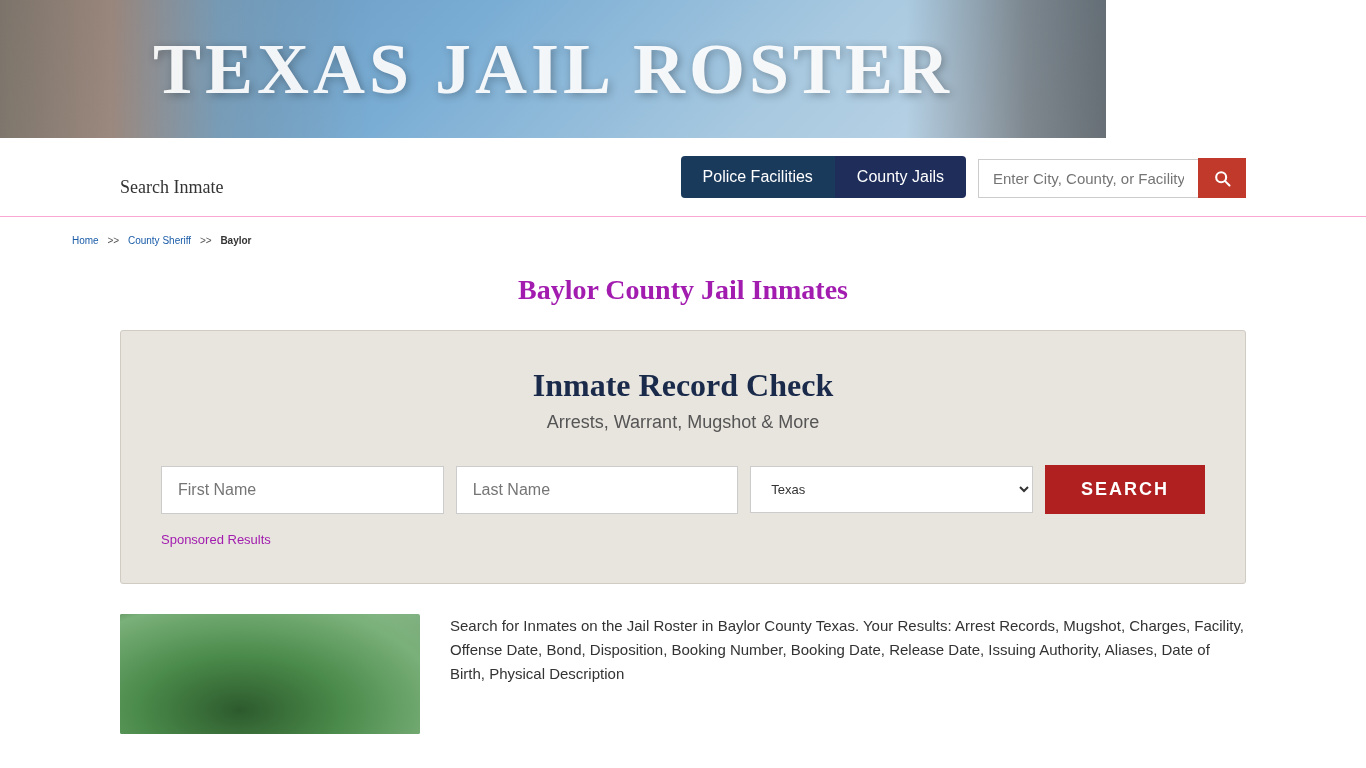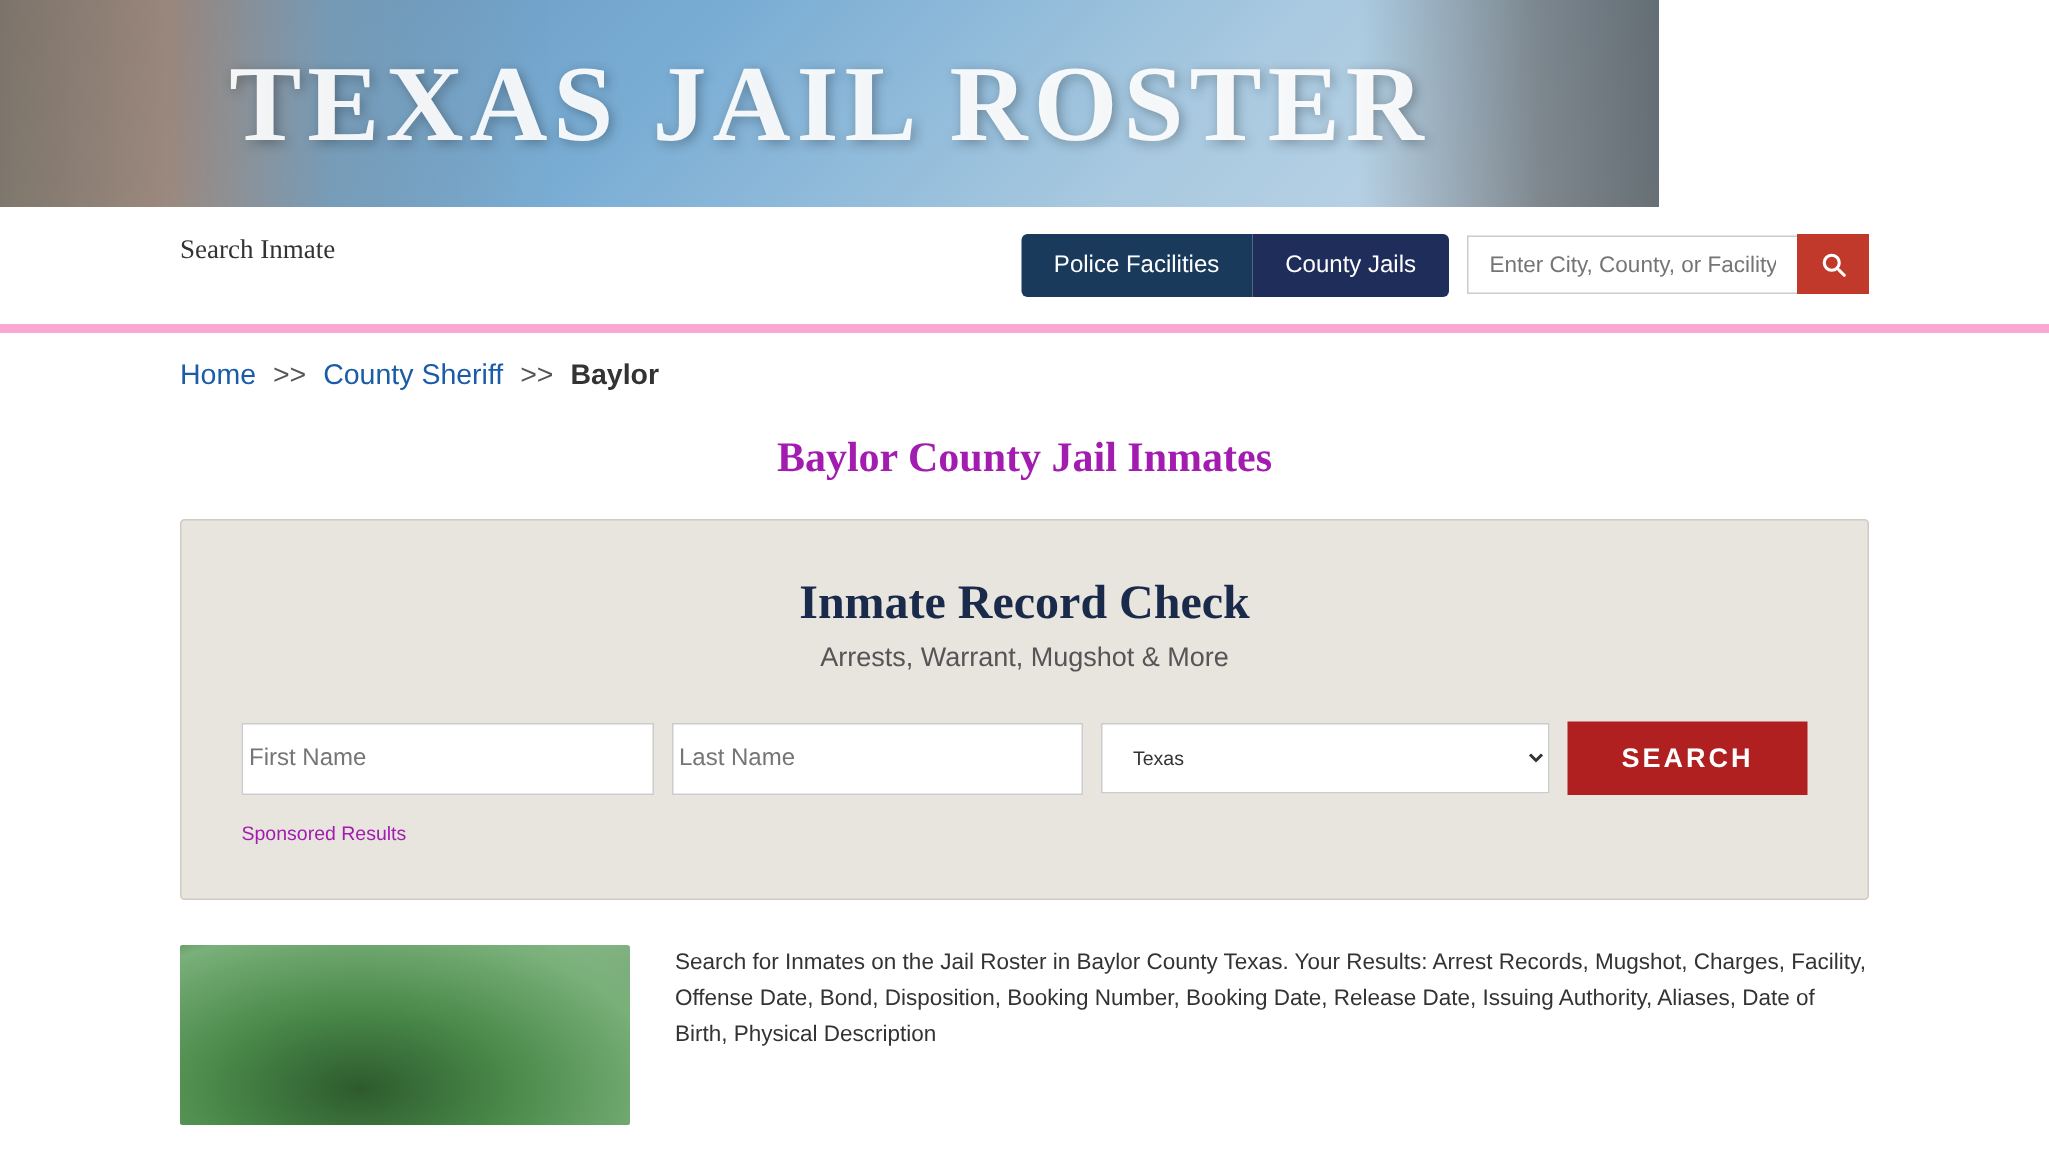--- a/index.html
+++ b/index.html
@@ -42,24 +42,24 @@
       top: 0;
       width: 200px;
       height: 138px;
       background: linear-gradient(to left, #2a2a2a 0%, #555 40%, transparent 100%);
       opacity: 0.6;
     }
 
     
     .nav-bar {
       display: flex;
-      align-items: flex-start;
+      align-items: flex-end;
       padding: 18px 120px 18px 120px;
       background: #fff;
-      border-bottom: 6px solid #f9a8d4;
+      border-bottom: 1px solid #f9a8d4;
       gap: 0;
     }
     .nav-bar .search-inmate-label {
       font-size: 18px;
       color: #333;
       font-family: Georgia, serif;
       margin-right: auto;
     }
     .nav-buttons {
       display: flex;
@@ -112,23 +112,23 @@
       justify-content: center;
     }
     .nav-search-btn svg {
       width: 20px;
       height: 20px;
       fill: #fff;
     }
 
     
     .breadcrumb {
-      padding: 18px 120px 10px 120px;
-      font-family: Arial, sans-serif;
-      font-size: 19px;
+      padding: 18px 120px 10px 72px;
+      font-family: Arial, sans-serif;
+      font-size: 10px;
     }
     .breadcrumb a {
       color: #1a5ca8;
       text-decoration: none;
     }
     .breadcrumb .sep {
       color: #555;
       margin: 0 6px;
     }
     .breadcrumb .current {
@@ -168,21 +168,21 @@
       font-family: Arial, sans-serif;
       margin-bottom: 32px;
     }
     .search-form {
       display: flex;
       gap: 12px;
       align-items: center;
     }
     .search-form input[type="text"] {
       flex: 1;
-      padding: 14px 4px;
+      padding: 14px 16px;
       font-size: 16px;
       border: 1px solid #ccc;
       background: #fff;
       outline: none;
       font-family: Arial, sans-serif;
       color: #15803d;
     }
     .search-form select {
       flex: 1;
       padding: 14px 16px;

